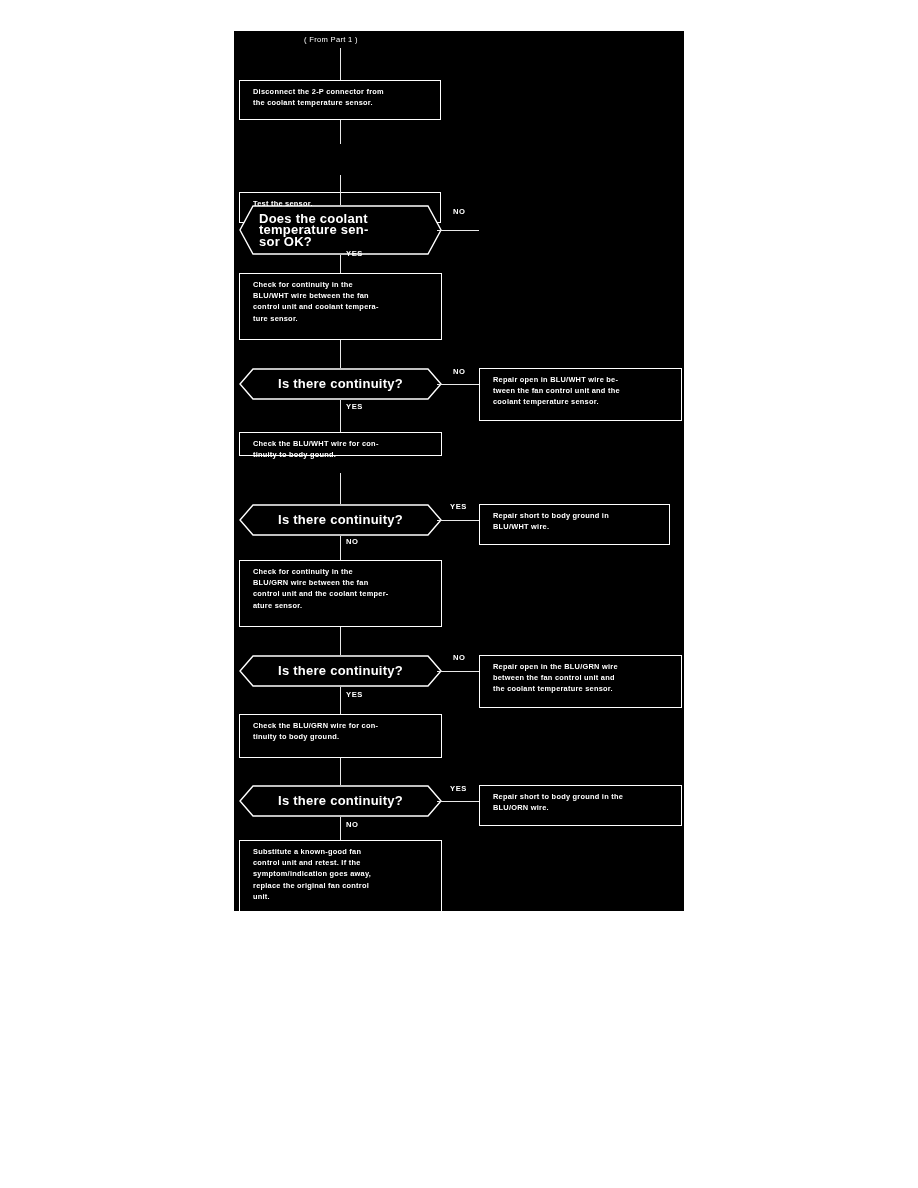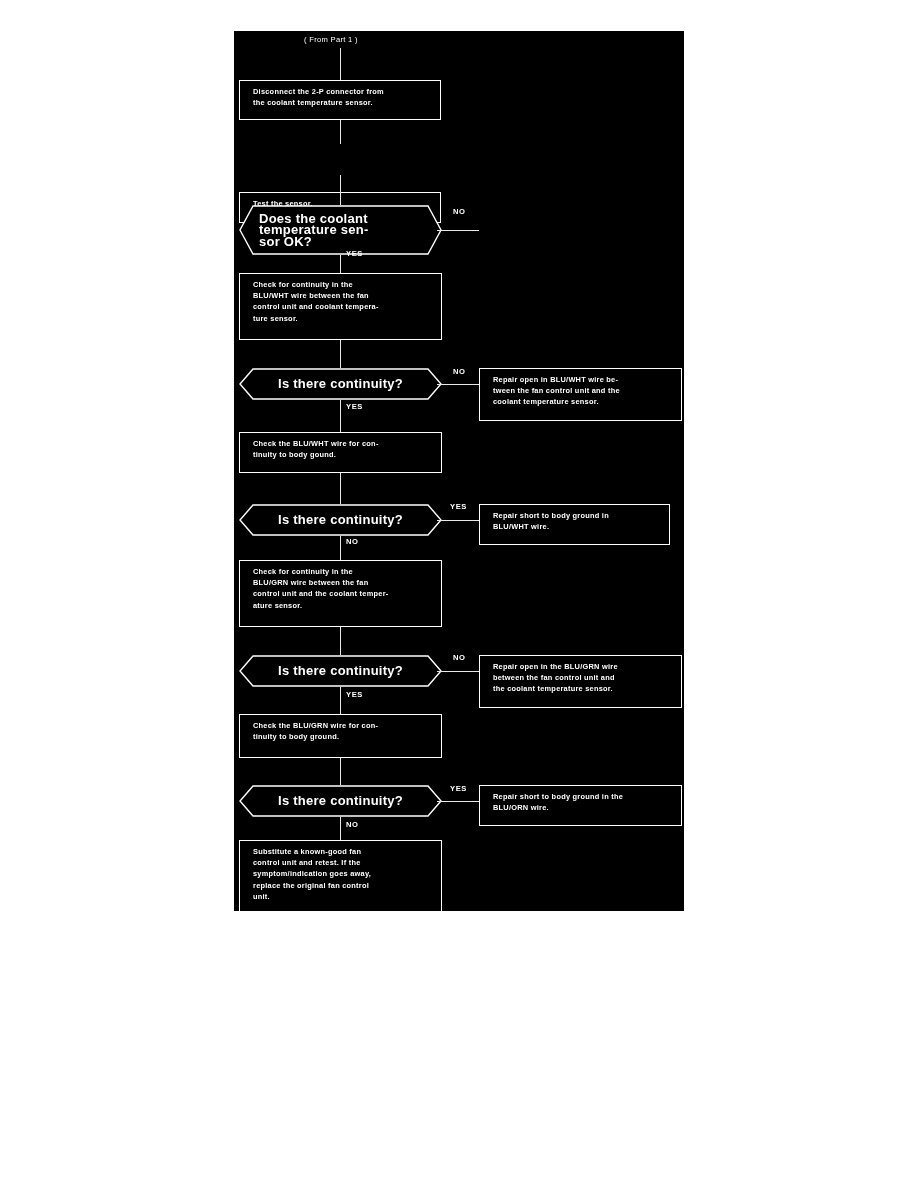--- a/index.html
+++ b/index.html
@@ -179,21 +179,21 @@
 
     <div class="node box" style="left:245px; top:337px; width:203px; height:53px;">
       <span class="txt">Repair open in BLU/WHT wire be-
 tween the fan control unit and the
 coolant temperature sensor.</span>
     </div>
 
     <div class="vline" style="left:106px; top:369px; height:32px;"></div>
     <div class="blabel" style="left:112px; top:371px;">YES</div>
 
-    <div class="node box" style="left:5px; top:401px; width:203px; height:41px;">
+    <div class="node box" style="left:5px; top:401px; width:203px; height:24px;">
       <span class="txt">Check the BLU/WHT wire for con-
 tinuity to body gound.</span>
     </div>
 
     <div class="vline" style="left:106px; top:442px; height:31px;"></div>
 
     <div class="hex" style="left:5px; top:473px; width:203px; height:32px;">
       <svg width="203" height="32" viewBox="0 0 203 32">
         <polygon points="14,1 189,1 202,16 189,31 14,31 1,16" fill="#000000" stroke="#ffffff" stroke-width="1.4"></polygon>
       </svg>

